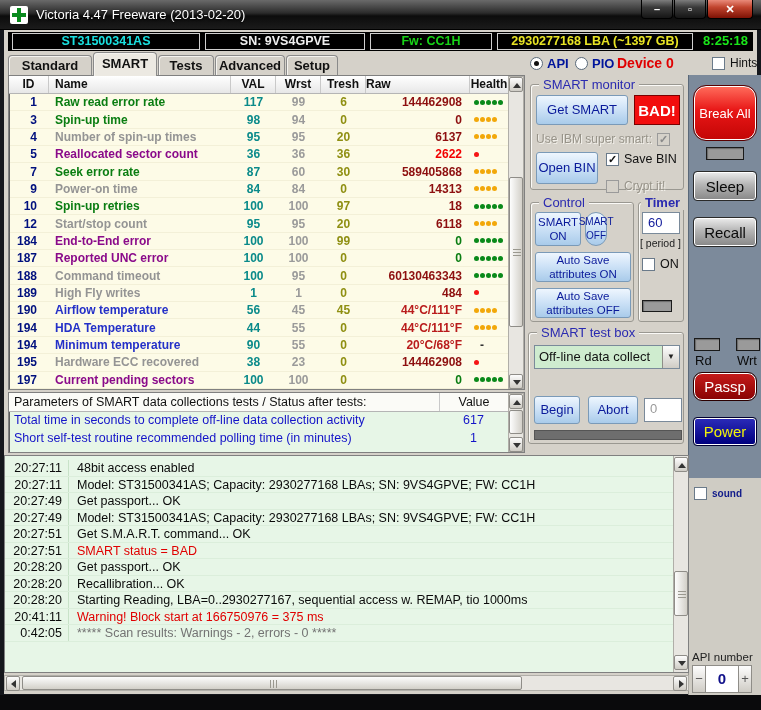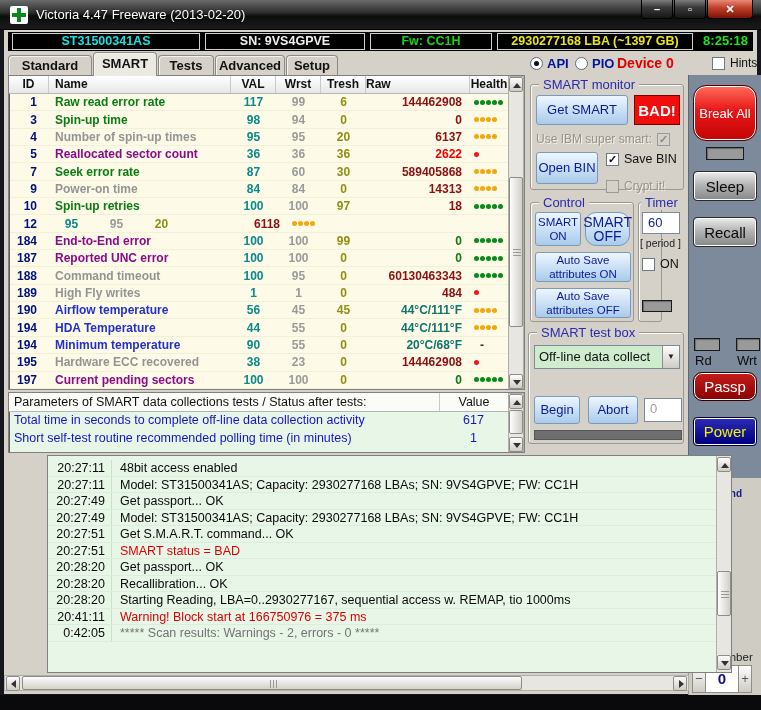--- a/index.html
+++ b/index.html
@@ -58,21 +58,21 @@
   .col-id{width:40px; text-align:center;} .col-name{width:182px; padding-left:6px;}
   .col-val{width:45px; text-align:center;} .col-wrst{width:45px; text-align:center;}
   .col-tresh{width:45px; text-align:center;} .col-raw{width:104px; }
   .col-health{width:38px; text-align:center; border-right:none!important;}
   .tbody { position:absolute; left:0; top:18px; width:499px; height:295px; overflow:hidden; }
   .trow { display:flex; height:17.35px; font-size:12px; font-weight:bold; align-items:center; border-bottom:1px solid rgba(160,150,90,0.10); }
   .trow .col-id { color:#00107e; text-align:right; padding-right:12px; }
   .trow .col-val { color:#0a8a8a; } .trow .col-wrst { color:#9a9a9a; } .trow .col-tresh { color:#8f8f12; }
   .trow .col-raw { text-align:right; padding-right:8px; }
   .c-green{color:#0a7d12;} .c-gray{color:#949494;} .c-purple{color:#8a0a8a;} .c-blue{color:#2430c8;}
-  .c-maroon{color:#8d0f0f;} .c-red{color:#f20000;} .c-navy{color:#0f766e;}
+  .c-maroon{color:#8d0f0f;} .c-red{color:#f20000;} .c-navy{color:#b91c1c;}
   .dots { display:flex; gap:1px; padding-left:4px; align-items:center; height:100%; }
   .dot { width:5px; height:5px; border-radius:50%; }
   .dot.green{background:#0a8a1a;} .dot.orange{background:#f2a80a;} .dot.red{background:#f51515;}
   .dash { padding-left:6px; color:#333; }
 
   
   .vscroll { position:absolute; width:16px; background:#e8e6e1; border:1px solid #b0aea8; }
   .sbtn { position:absolute; left:0; width:14px; height:15px; background:linear-gradient(#fdfdfd,#cfccc5);
     border:1px solid #8f8d88; border-radius:2px; }
   .arrow { position:absolute; width:0; height:0; }
@@ -132,21 +132,21 @@
     border:1px solid #808080; box-shadow:inset 1px 1px 0 #5a5a5a; overflow:hidden; }
   .phead { display:flex; height:19px; background:#fbfbf7; border-bottom:1px solid #b5b5b5; font-size:12.5px; color:#111; }
   .ph-label { width:430px; padding-left:5px; line-height:18px; }
   .ph-value { width:69px; text-align:center; line-height:18px; border-left:1px solid #c9c9c9; }
   .prow { display:flex; height:18px; font-size:12.5px; color:#1414c8; }
   .pr-label { width:430px; padding-left:5px; line-height:17px; }
   .pr-value { width:69px; text-align:center; line-height:17px; }
 
   
   .log { position:absolute; left:4px; top:455px; width:685px; height:218px; background:#e7f6e7;
-    border:1px solid #808080; overflow:hidden;margin-left:43px; }
+    border:1px solid #808080; overflow:hidden; }
   .log-line { display:flex; height:16.5px; font-size:12.5px; border-bottom:1px solid rgba(40,120,40,0.06); }
   .lt { width:64px; text-align:right; padding-right:6px; color:#0a0a0a; line-height:16px; border-right:1px solid #c8e2c8; }
   .lm { padding-left:8px; line-height:16px; color:#0a0a0a; white-space:nowrap; }
   .lm.red { color:#e00000; } .lm.blue { color:#737373; }
 
   .hscroll { position:absolute; left:4px; top:675px; width:685px; height:16px; background:#e8e6e1; border:1px solid #b0aea8; }
   .hthumb { position:absolute; top:0; height:14px; background:linear-gradient(#fdfdfd,#d3d0c9); border:1px solid #8f8d88; border-radius:2px; }
   .hgrip { position:absolute; top:3px; width:1px; height:8px; background:#9a988f; box-shadow:3px 0 0 #9a988f, -3px 0 0 #9a988f; }
 </style>
 </head>
@@ -296,20 +296,21 @@
         <div class="dots">
           <div class="dot green"></div>
           <div class="dot green"></div>
           <div class="dot green"></div>
           <div class="dot green"></div>
           <div class="dot green"></div>
         </div>
       </div>
       <div class="trow">
         <div class="col-id">12</div>
+        <div class="col-name c-gray">Start/stop count</div>
         <div class="col-val">95</div>
         <div class="col-wrst">95</div>
         <div class="col-tresh">20</div>
         <div class="col-raw c-maroon">6118</div>
         <div class="dots">
           <div class="dot orange"></div>
           <div class="dot orange"></div>
           <div class="dot orange"></div>
           <div class="dot orange"></div>
         </div>
@@ -465,25 +466,25 @@
 </div>
 <div class="cbrow" style="left:606px;top:179px;">
   <span class="cb dis"></span>
   <span class="emboss">Crypt it!</span>
 </div>
 
 <div class="group" style="left:530px;top:202px;width:104px;height:120px;">
   <div class="gtitle">Control</div>
 </div>
 <div class="btn-blue" style="left:535px;top:212px;width:46px;height:34px;font-size:11.5px;">SMART ON</div>
-<div class="btn-blue" style="left:585px;top:212px;width:45px;height:34px;font-size:14px;border-radius:11px;">SMART OFF</div>
+<div class="btn-blue" style="left:585px;top:212px;width:22px;height:34px;font-size:10px;border-radius:11px;">SMART OFF</div>
 <div class="btn-blue" style="left:535px;top:252px;width:96px;height:30px;font-size:11.5px;">Auto Save attributes ON</div>
 <div class="btn-blue" style="left:535px;top:288px;width:96px;height:30px;font-size:11.5px;">Auto Save attributes OFF</div>
 
-<div class="group" style="left:638px;top:202px;width:24px;height:120px;">
+<div class="group" style="left:638px;top:202px;width:46px;height:120px;font-weight:bold;">
   <div class="gtitle" style="left:2px;">Timer</div>
 </div>
 <div class="tinput" style="left:642px;top:212px;width:38px;height:22px;">60</div>
 <div style="position:absolute;left:640px;top:237px;font-size:10.5px;color:#222;">[ period ]</div>
 <div class="cbrow" style="left:642px;top:257px;">
   <span class="cb"></span>
   <span>ON</span>
 </div>
 <div class="indicator" style="left:642px;top:300px;width:30px;height:12px;"></div>
 

